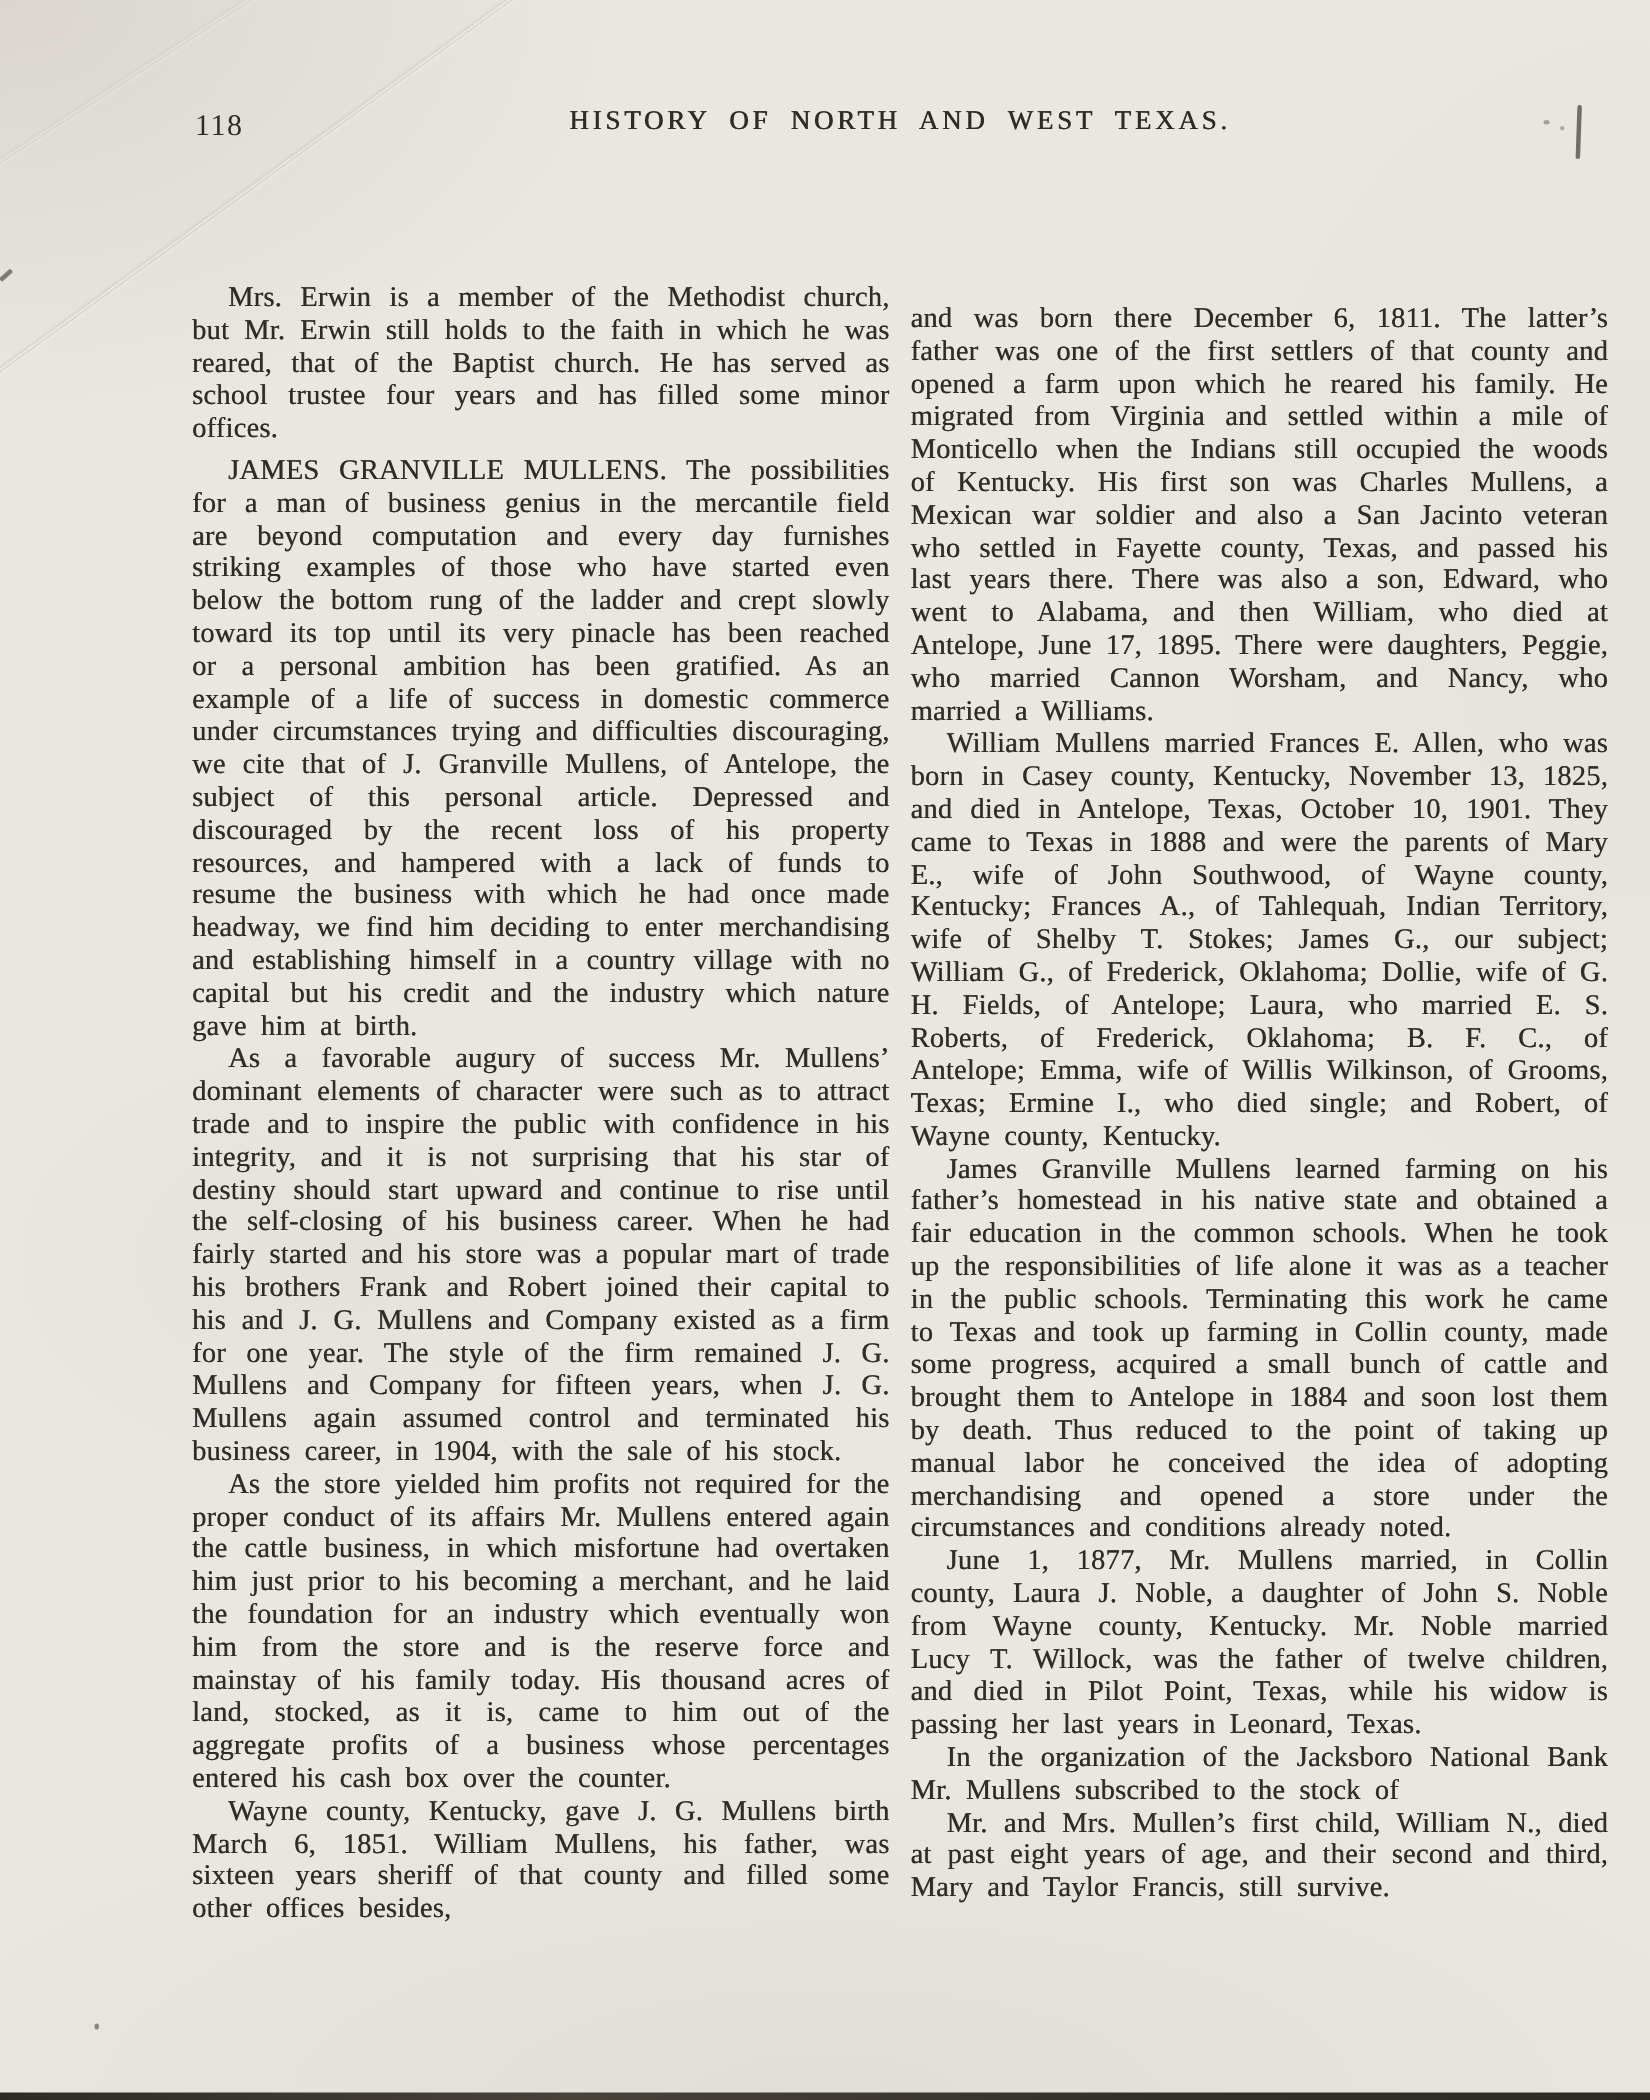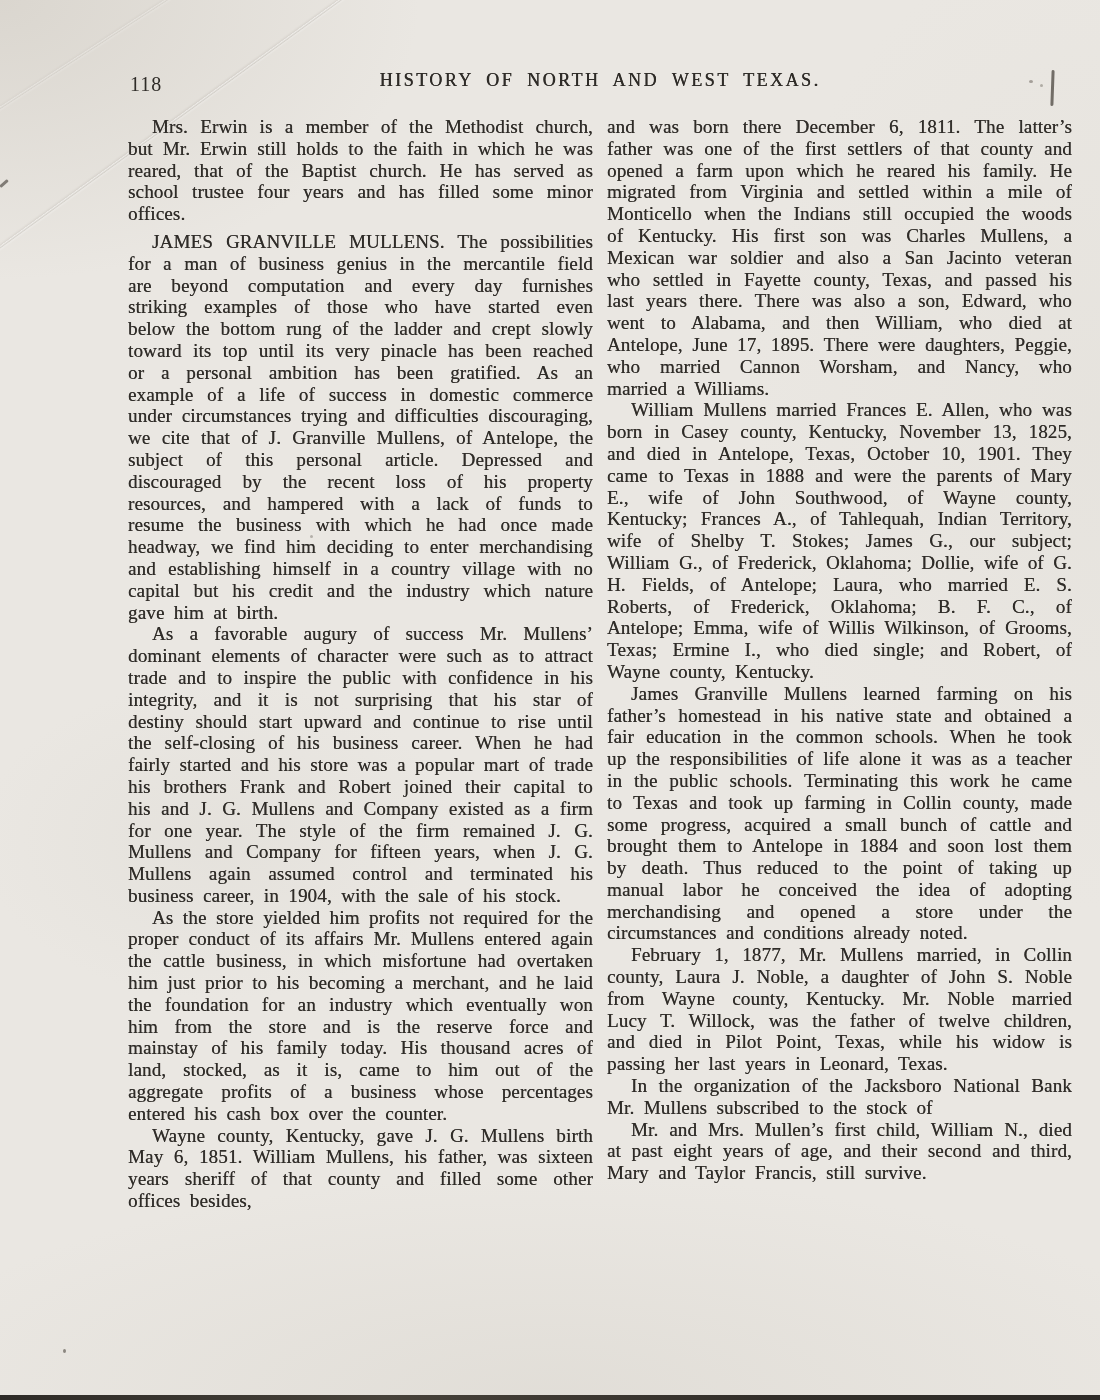--- a/index.html
+++ b/index.html
@@ -88,20 +88,21 @@
     white-space: nowrap;
   }
   
   .columns {
     position: absolute;
     left: 128px; top: 116px;
     width: 944px; height: 1240px;
     display: flex;
     gap: 14px;
     overflow: hidden;
+    align-items: center;
   }
   .column {
     width: 465px;
     flex: 0 0 465px;
     overflow: hidden;
   }
   .column p {
     margin: 0;
     font-size: 19px;
     line-height: 21.8px;
@@ -132,26 +133,26 @@
     <span class="page-number">118</span>
     <div class="header-title">HISTORY OF NORTH AND WEST TEXAS.</div>
   </div>
 
   <div class="columns">
     <div class="column">
       <p>Mrs. Erwin is a member of the Methodist church, but Mr. Erwin still holds to the faith in which he was reared, that of the Baptist church. He has served as school trustee four years and has filled some minor offices.</p>
       <p class="gap-before">JAMES GRANVILLE MULLENS. The possibilities for a man of business genius in the mercantile field are beyond computation and every day furnishes striking examples of those who have started even below the bottom rung of the ladder and crept slowly toward its top until its very pinacle has been reached or a personal ambition has been gratified. As an example of a life of success in domestic commerce under circumstances trying and difficulties discouraging, we cite that of J. Granville Mullens, of Antelope, the subject of this personal article. Depressed and discouraged by the recent loss of his property resources, and hampered with a lack of funds to resume the business with which he had once made headway, we find him deciding to enter merchandising and establishing himself in a country village with no capital but his credit and the industry which nature gave him at birth.</p>
       <p>As a favorable augury of success Mr. Mullens’ dominant elements of character were such as to attract trade and to inspire the public with confidence in his integrity, and it is not surprising that his star of destiny should start upward and continue to rise until the self-closing of his business career. When he had fairly started and his store was a popular mart of trade his brothers Frank and Robert joined their capital to his and J. G. Mullens and Company existed as a firm for one year. The style of the firm remained J. G. Mullens and Company for fifteen years, when J. G. Mullens again assumed control and terminated his business career, in 1904, with the sale of his stock.</p>
       <p>As the store yielded him profits not required for the proper conduct of its affairs Mr. Mullens entered again the cattle business, in which misfortune had overtaken him just prior to his becoming a merchant, and he laid the foundation for an industry which eventually won him from the store and is the reserve force and mainstay of his family today. His thousand acres of land, stocked, as it is, came to him out of the aggregate profits of a business whose percentages entered his cash box over the counter.</p>
-      <p>Wayne county, Kentucky, gave J. G. Mullens birth May 6, 1851. William Mullens, his father, was sixteen years sheriff of that county and filled some other offices besides,</p>
+      <p>Wayne county, Kentucky, gave J. G. Mullens birth March 6, 1851. William Mullens, his father, was sixteen years sheriff of that county and filled some other offices besides,</p>
     </div>
     <div class="column">
       <p class="no-indent">and was born there December 6, 1811. The latter’s father was one of the first settlers of that county and opened a farm upon which he reared his family. He migrated from Virginia and settled within a mile of Monticello when the Indians still occupied the woods of Kentucky. His first son was Charles Mullens, a Mexican war soldier and also a San Jacinto veteran who settled in Fayette county, Texas, and passed his last years there. There was also a son, Edward, who went to Alabama, and then William, who died at Antelope, June 17, 1895. There were daughters, Peggie, who married Cannon Worsham, and Nancy, who married a Williams.</p>
       <p>William Mullens married Frances E. Allen, who was born in Casey county, Kentucky, November 13, 1825, and died in Antelope, Texas, October 10, 1901. They came to Texas in 1888 and were the parents of Mary E., wife of John Southwood, of Wayne county, Kentucky; Frances A., of Tahlequah, Indian Territory, wife of Shelby T. Stokes; James G., our subject; William G., of Frederick, Oklahoma; Dollie, wife of G. H. Fields, of Antelope; Laura, who married E. S. Roberts, of Frederick, Oklahoma; B. F. C., of Antelope; Emma, wife of Willis Wilkinson, of Grooms, Texas; Ermine I., who died single; and Robert, of Wayne county, Kentucky.</p>
       <p>James Granville Mullens learned farming on his father’s homestead in his native state and obtained a fair education in the common schools. When he took up the responsibilities of life alone it was as a teacher in the public schools. Terminating this work he came to Texas and took up farming in Collin county, made some progress, acquired a small bunch of cattle and brought them to Antelope in 1884 and soon lost them by death. Thus reduced to the point of taking up manual labor he conceived the idea of adopting merchandising and opened a store under the circumstances and conditions already noted.</p>
-      <p>February 1, 1877, Mr. Mullens married, in Collin county, Laura J. Noble, a daughter of John S. Noble from Wayne county, Kentucky. Mr. Noble married Lucy T. Willock, was the father of twelve children, and died in Pilot Point, Texas, while his widow is passing her last years in Leonard, Texas.</p>
+      <p>June 1, 1877, Mr. Mullens married, in Collin county, Laura J. Noble, a daughter of John S. Noble from Wayne county, Kentucky. Mr. Noble married Lucy T. Willock, was the father of twelve children, and died in Pilot Point, Texas, while his widow is passing her last years in Leonard, Texas.</p>
       <p>In the organization of the Jacksboro National Bank Mr. Mullens subscribed to the stock of</p>
       <p>Mr. and Mrs. Mullen’s first child, William N., died at past eight years of age, and their second and third, Mary and Taylor Francis, still survive.</p>
     </div>
   </div>
 
   <div class="bottom-edge"></div>
 </div>
 
 </body></html>

